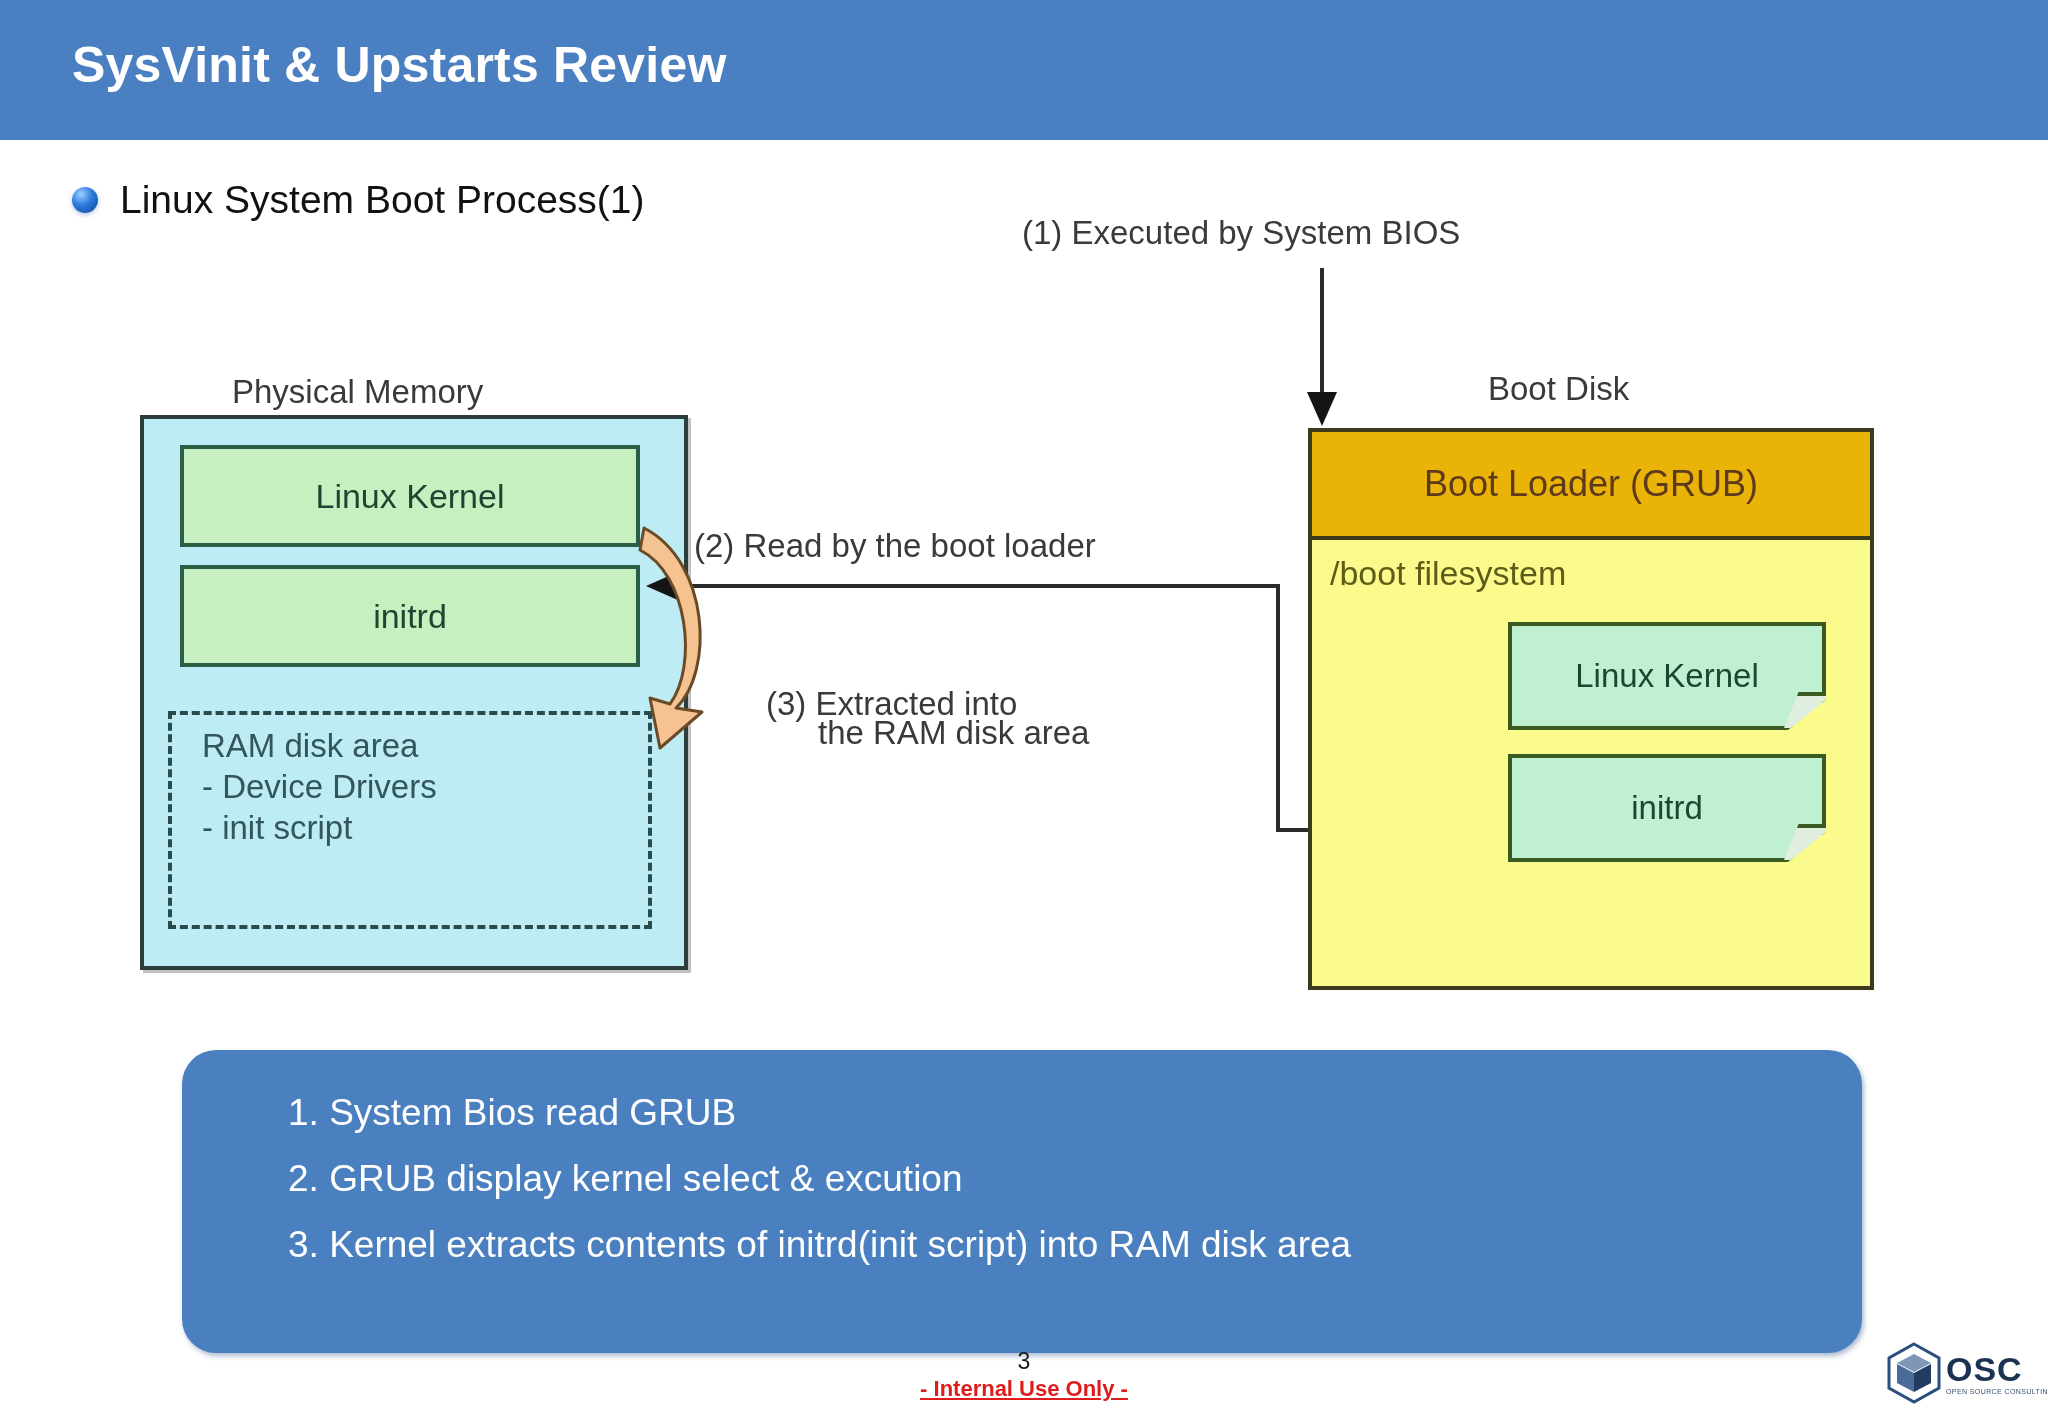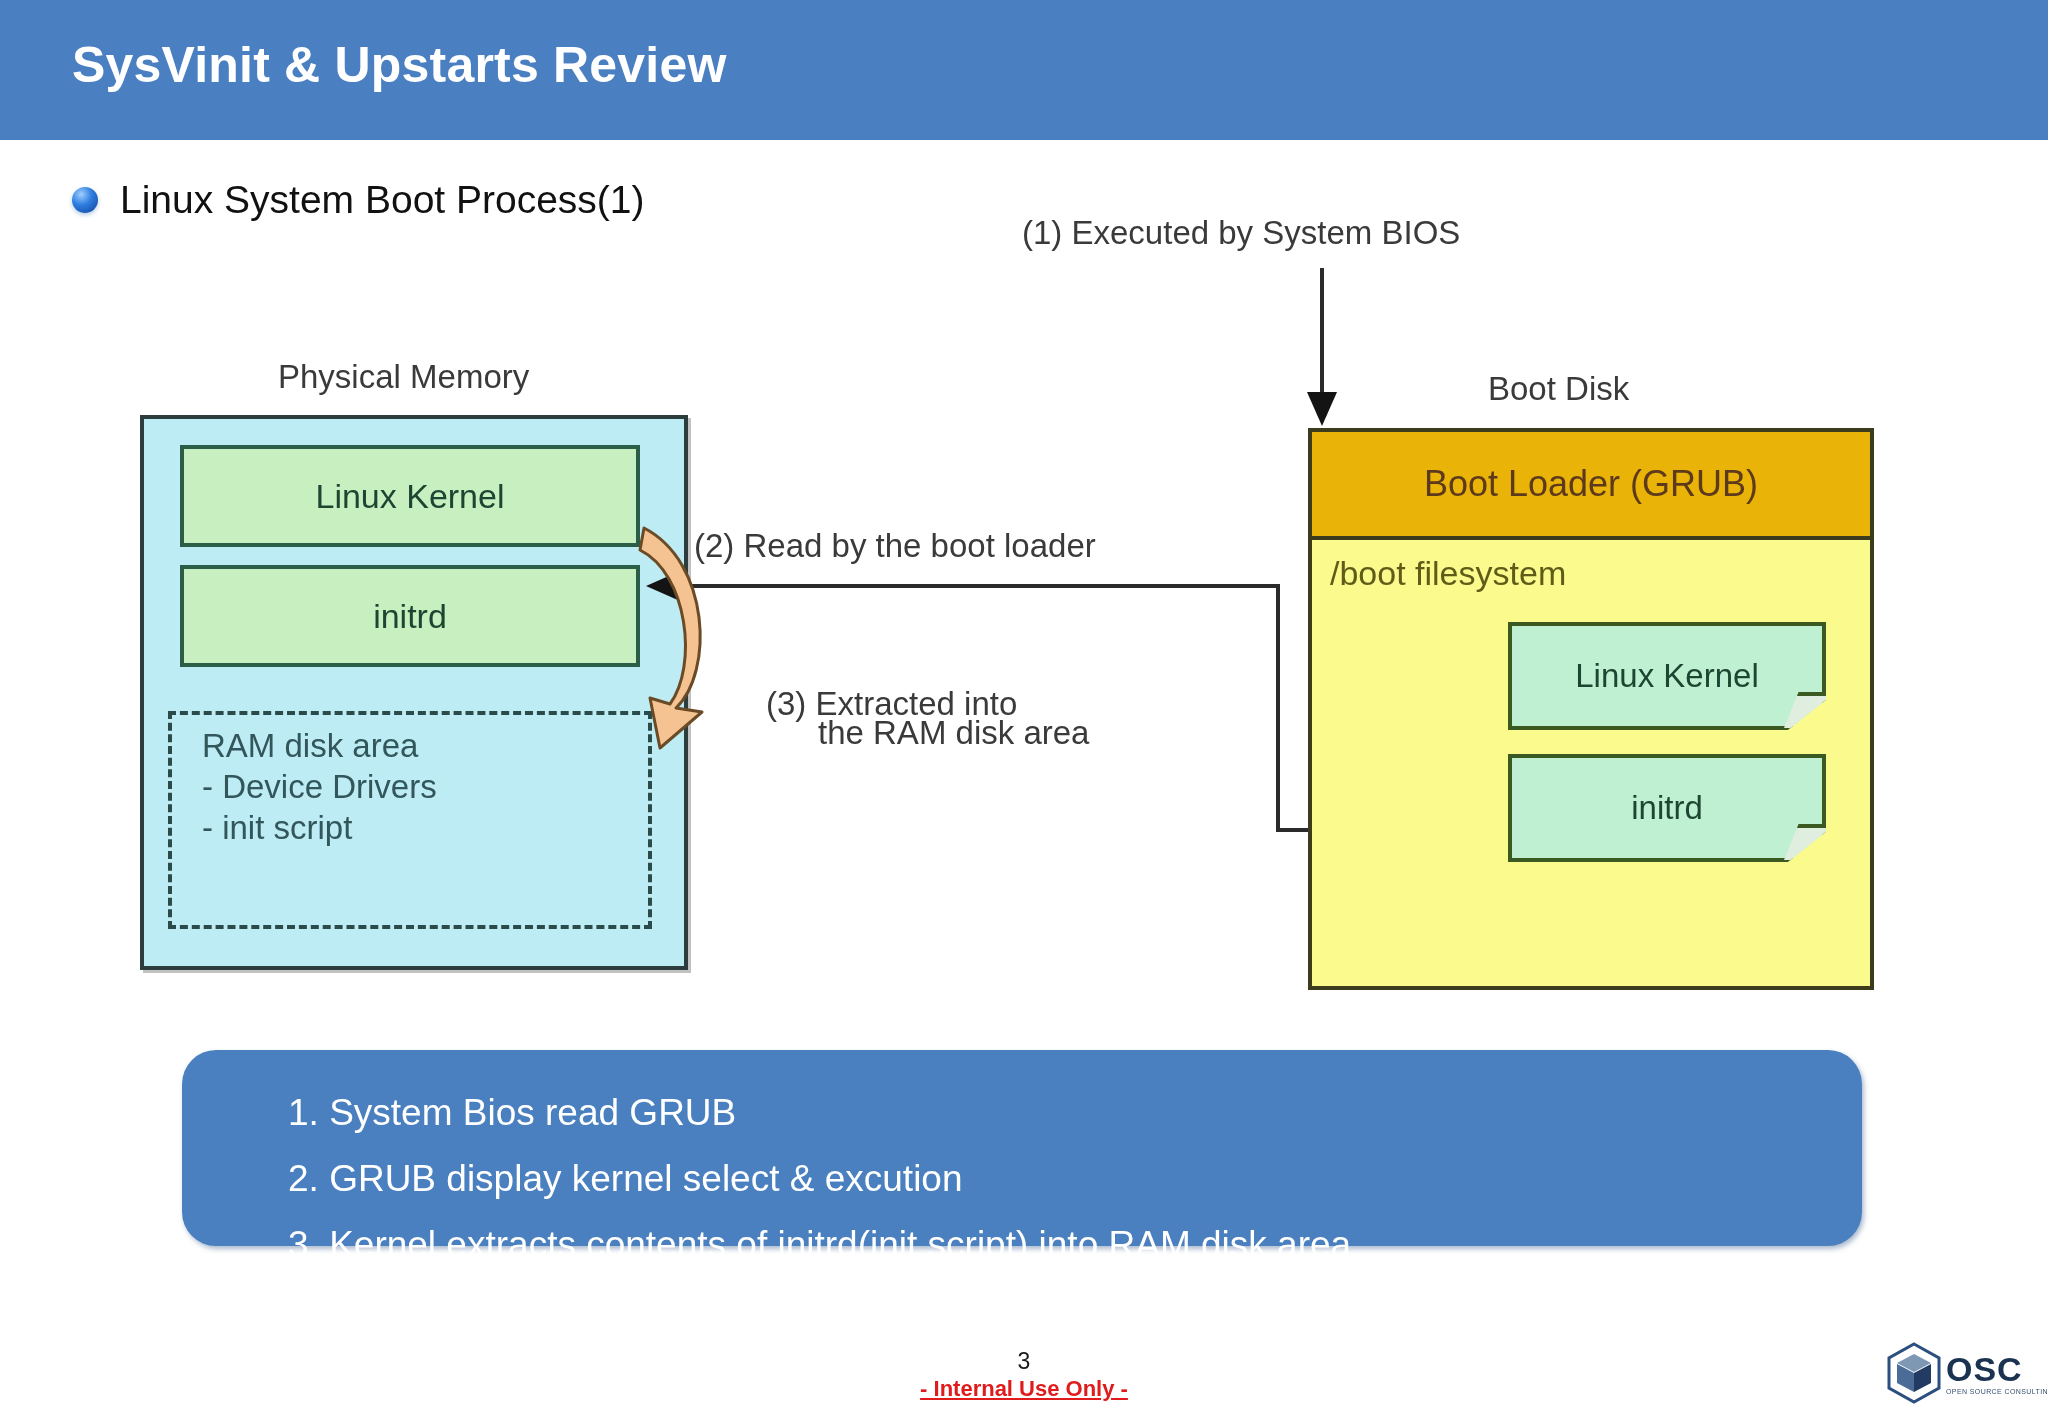--- a/index.html
+++ b/index.html
@@ -195,21 +195,21 @@
     left: 636px; top: 292px;
     width: 110px; height: 230px;
   }
 
   
   .summary-box {
     position: absolute;
     left: 182px;
     top: 1050px;
     width: 1680px;
-    height: 196px;
+    height: 303px;
     background: #4a80bf;
     border-radius: 34px;
     box-shadow: 2px 3px 5px rgba(90,120,160,0.5);
     padding: 30px 0 9px 0;
     box-sizing: border-box;
   }
   .summary-line {
     color: #ffffff;
     font-size: 37px;
     margin: 0 0 0 106px;
@@ -277,21 +277,21 @@
   <span class="bullet-text">Linux System Boot Process(1)</span>
 </div>
 
 <div class="diagram">
 
   <div class="diag-label" style="left:1022px; top:-16px;">(1) Executed by System BIOS</div>
 
   <div class="line v-line" style="left:1320px; top:38px; height:132px;"></div>
   <div class="arrow-down" style="left:1307px; top:162px;"></div>
 
-  <div class="diag-label" style="left:232px; top:128px;margin-left:46px;">Physical Memory</div>
+  <div class="diag-label" style="left:232px; top:143px;">Physical Memory</div>
 
   <div class="diag-label" style="left:1488px; top:140px;">Boot Disk</div>
 
   <div class="phys-mem-box">
     <div class="mem-green mem-kernel">Linux Kernel</div>
     <div class="mem-green mem-initrd">initrd</div>
     <div class="ram-disk">
       <div>RAM disk area</div>
       <div>- Device Drivers</div>
       <div>- init script</div>

